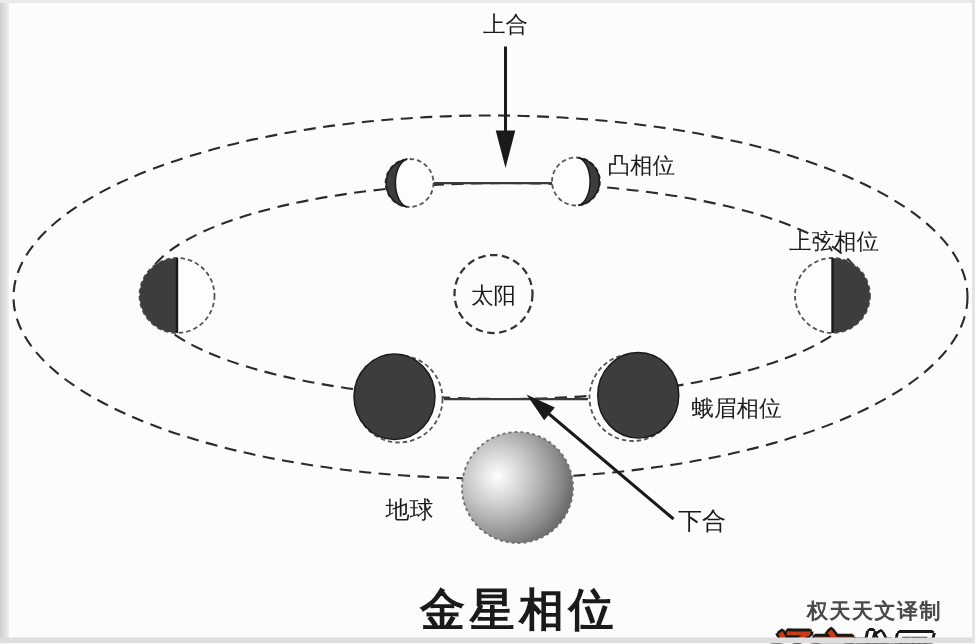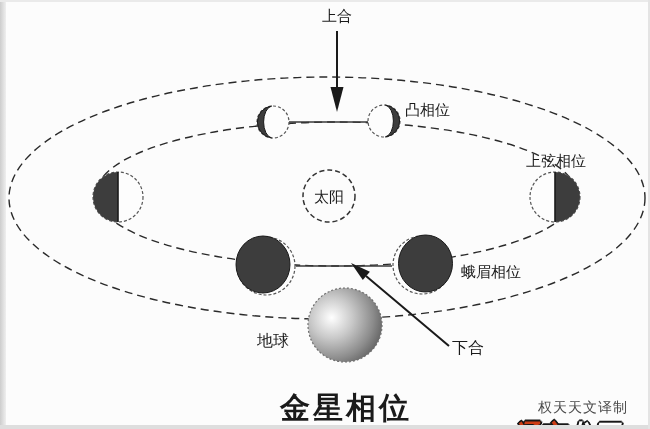--- a/index.html
+++ b/index.html
@@ -24,21 +24,21 @@
     position:absolute;left:0;top:0;font-size:27px;font-weight:bold;line-height:30px;
     white-space:nowrap;font-style:italic;
     text-shadow:2px 0 0 #171717,-2px 0 0 #171717,0 2px 0 #171717,0 -2px 0 #171717,
                 1px 1px 0 #171717,-1px -1px 0 #171717,1px -1px 0 #171717,-1px 1px 0 #171717;
     margin-top:44px;
   }
   .wm-red{color:#cc3c14;}
   .wm-white{color:#ffffff;}
   .wm-caption{
     position:absolute;left:27px;top:23px;font-size:14px;color:#4a4a4a;
-    white-space:nowrap;letter-spacing:1px;
+    white-space:nowrap;letter-spacing:1px;font-weight:bold;
   }
 </style>
 </head>
 <body>
 
 <div class="stage">
 
   <svg width="650" height="429" viewBox="0 0 650 429">
     <defs>
       <radialGradient id="earthGrad" cx="32%" cy="40%" r="80%">

